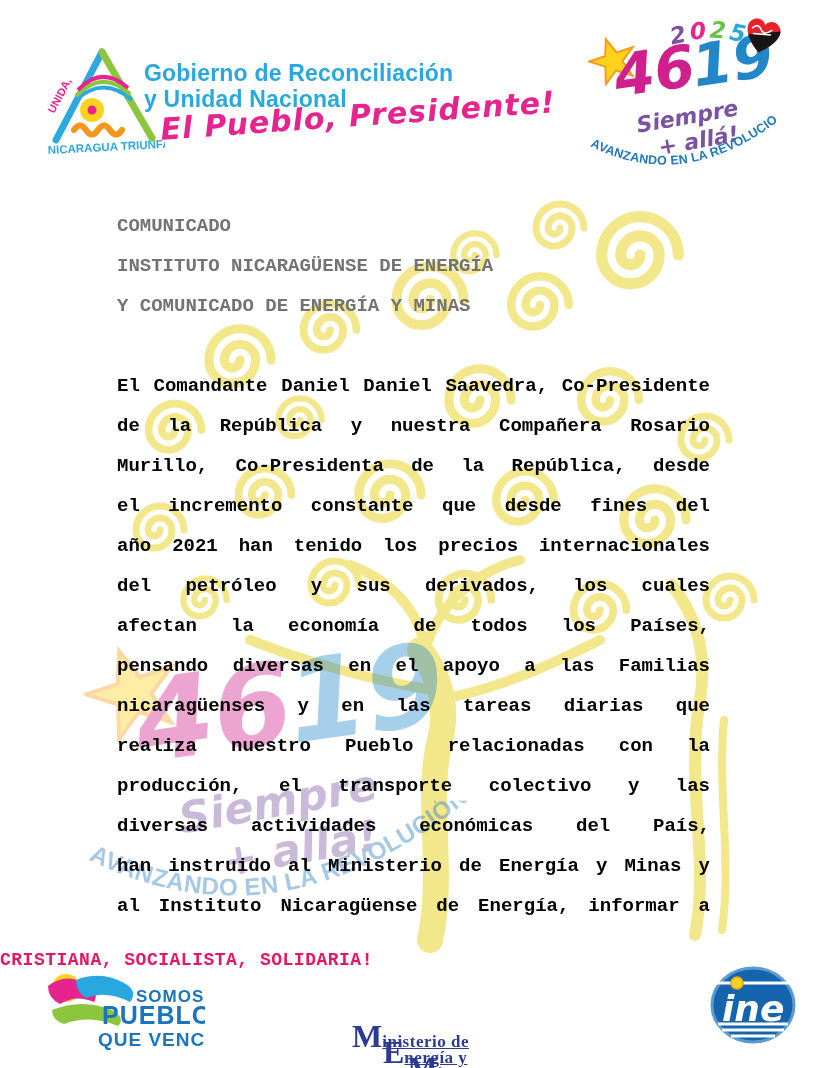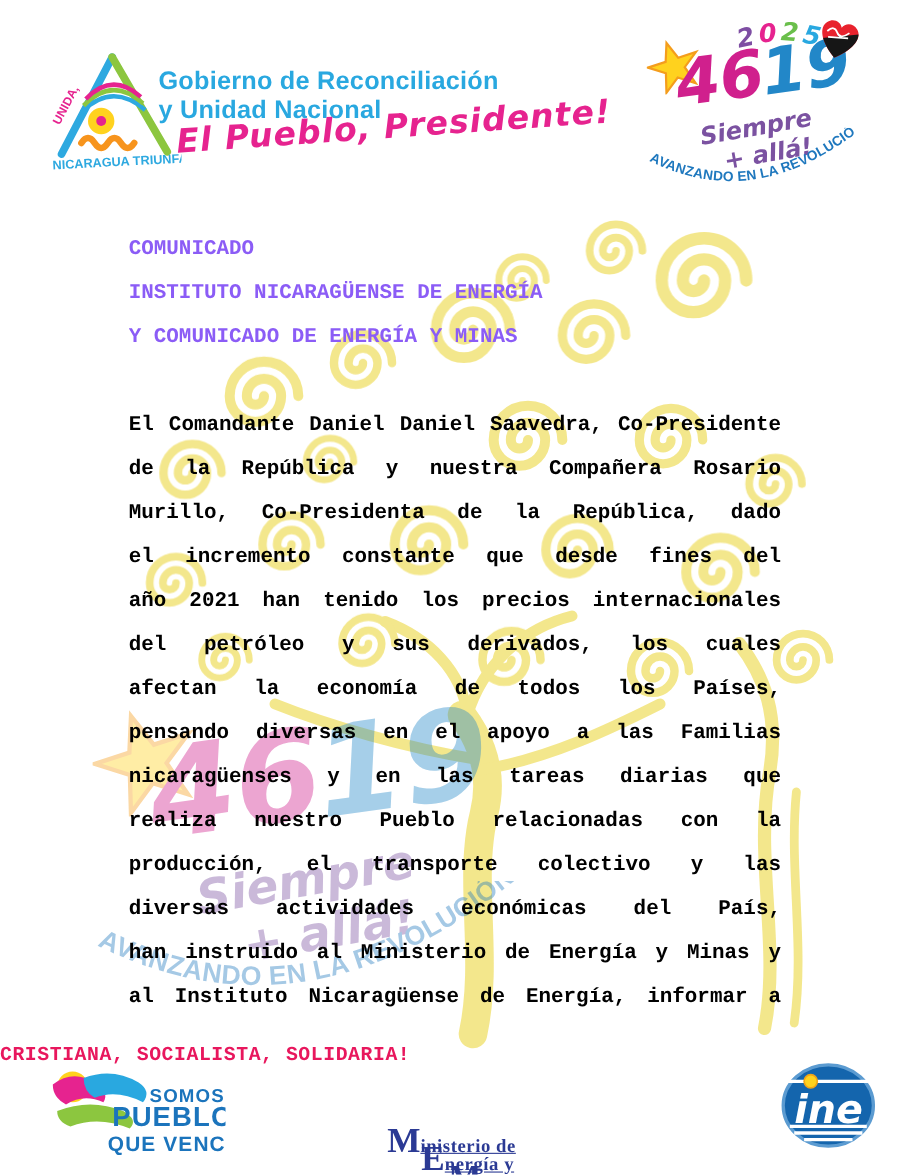--- a/index.html
+++ b/index.html
@@ -35,21 +35,21 @@
   .annv .star{position:absolute;left:-4px;top:24px;}
   .annv .heart{position:absolute;left:148px;top:2px;}
 
   
   .annv-wm{left:92px;top:598px;transform:scale(1.95);transform-origin:top left;
            opacity:.40;z-index:1;}
 
   
   .doc-heading{left:117px;top:206px;width:600px;z-index:2;
      font-family:"Liberation Mono", monospace;font-weight:700;font-size:19px;
-     line-height:40px;color:#8b5cf6;white-space:nowrap;}
+     line-height:40px;color:#737373;white-space:nowrap;}
   .doc-body{left:117px;top:366px;width:593px;z-index:2;
      font-family:"Liberation Mono", monospace;font-weight:700;font-size:19px;
      line-height:40px;color:#000;}
   .bodyline{text-align:justify;text-align-last:justify;}
 
   
   .motto{left:0;top:950px;width:825px;text-align:left;z-index:2;color:#e8175d;
      font-family:"Liberation Mono", monospace;font-weight:700;font-size:18px;
      letter-spacing:.5px;}
   .mem{left:352px;top:1026px;z-index:2;color:#2b3a94;font-family:"Liberation Serif", serif;
@@ -179,21 +179,21 @@
 
   <div class="abs doc-heading">
     <div>COMUNICADO</div>
     <div>INSTITUTO NICARAGÜENSE DE ENERGÍA</div>
     <div>Y COMUNICADO DE ENERGÍA Y MINAS</div>
   </div>
 
   <div class="abs doc-body">
     <div class="bodyline">El Comandante Daniel Daniel Saavedra, Co-Presidente</div>
     <div class="bodyline">de la República y nuestra Compañera Rosario</div>
-    <div class="bodyline">Murillo, Co-Presidenta de la República, dado</div>
+    <div class="bodyline">Murillo, Co-Presidenta de la República, desde</div>
     <div class="bodyline">el incremento constante que desde fines del</div>
     <div class="bodyline">año 2021 han tenido los precios internacionales</div>
     <div class="bodyline">del petróleo y sus derivados, los cuales</div>
     <div class="bodyline">afectan la economía de todos los Países,</div>
     <div class="bodyline">pensando diversas en el apoyo a las Familias</div>
     <div class="bodyline">nicaragüenses y en las tareas diarias que</div>
     <div class="bodyline">realiza nuestro Pueblo relacionadas con la</div>
     <div class="bodyline">producción, el transporte colectivo y las</div>
     <div class="bodyline">diversas actividades económicas del País,</div>
     <div class="bodyline">han instruido al Ministerio de Energía y Minas y</div>

